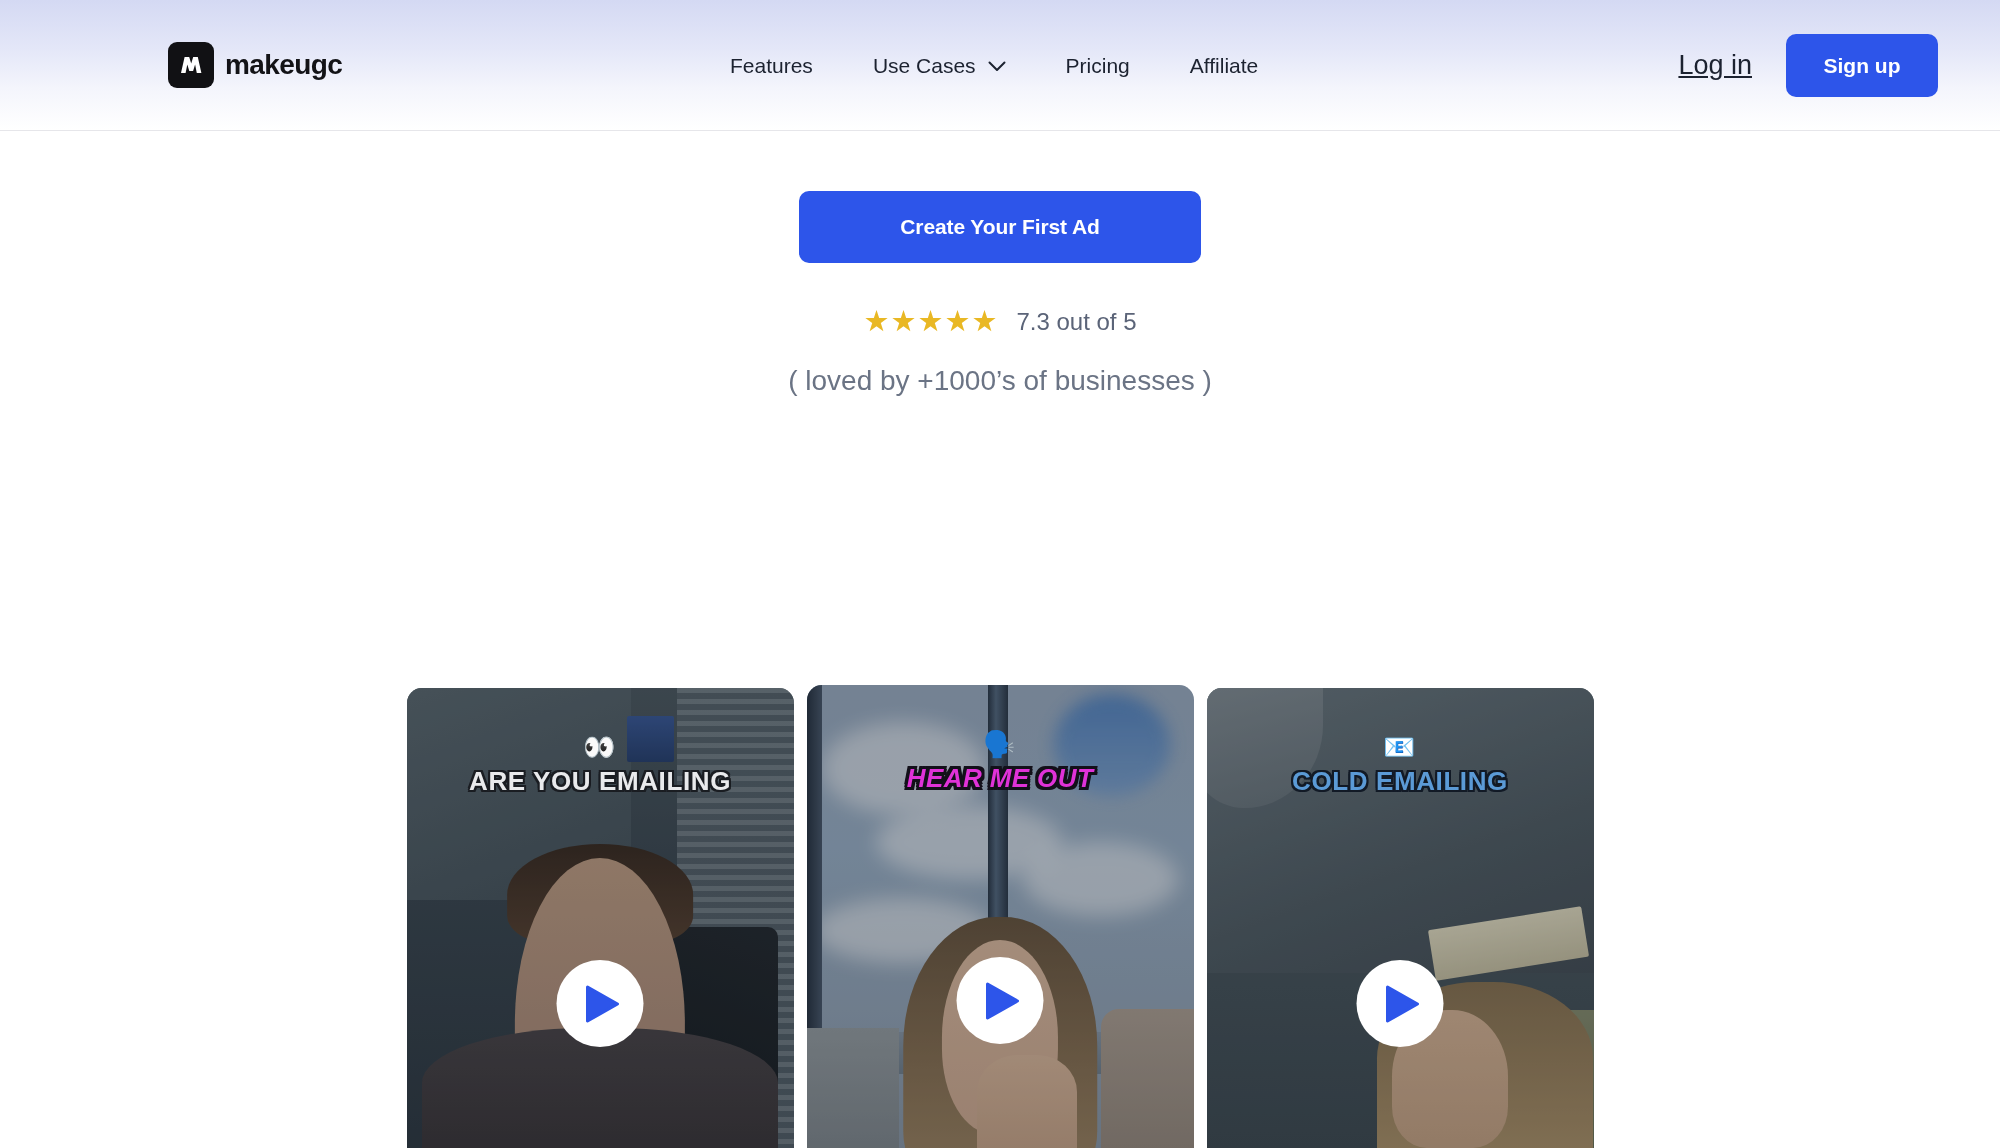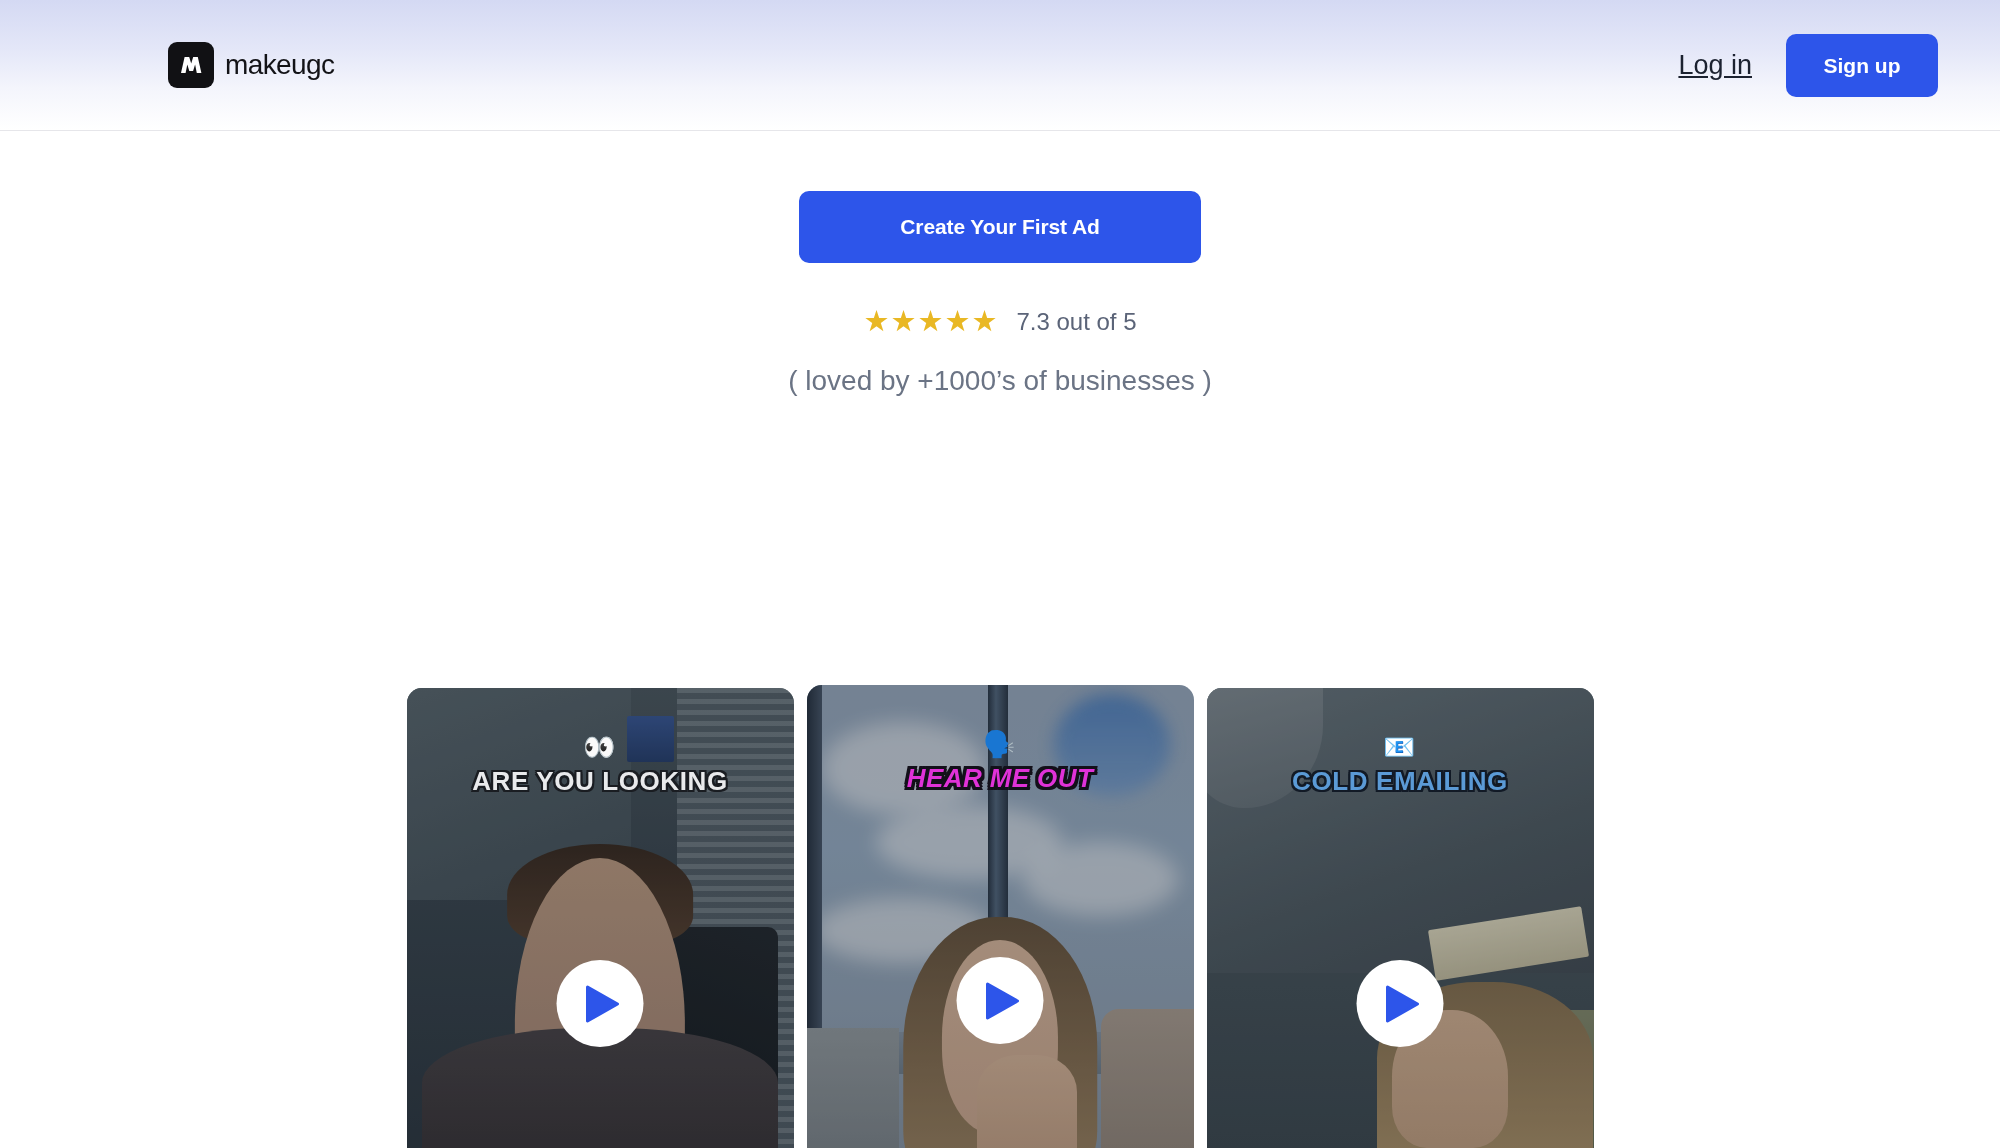--- a/index.html
+++ b/index.html
@@ -46,21 +46,21 @@
   .logo-mark {
     width: 46px; height: 46px;
     background: #111114;
     border-radius: 9px;
     display: flex; align-items: center; justify-content: center;
     flex: 0 0 auto;
   }
   .logo-mark svg { display: block; }
   .logo-text {
     font-size: 28px;
-    font-weight: 400;
+    font-weight: 700;
     color: #131317;
     letter-spacing: -0.6px;
     line-height: 1;
   }
 
   .nav {
     position: absolute;
     left: 700px;
     top: 0;
     height: 131px;
@@ -420,20 +420,39 @@
 
     <a class="logo-wrap">
       <span class="logo-mark">
         <svg width="30" height="30" viewBox="0 0 30 30" aria-hidden="true">
           <path d="M5 23 L8.6 7 L13.2 7 L15.2 13.4 L17.2 7 L21.8 7 L25.4 23 L20.8 23 L19.1 14.6 L17.1 21 L13.3 21 L11.3 14.6 L9.6 23 Z" fill="#ffffff"></path>
         </svg>
       </span>
       <span class="logo-text">makeugc</span>
     </a>
 
+    <nav class="nav">
+      <div class="nav-item">
+        <span>Features</span>
+      </div>
+      <div class="nav-item">
+        <span>Use Cases</span>
+        <span class="chev">
+          <svg width="18" height="11" viewBox="0 0 18 11" aria-hidden="true">
+            <path d="M1.5 1.5 L9 9 L16.5 1.5" fill="none" stroke="#1c2230" stroke-width="2" stroke-linecap="round" stroke-linejoin="round"></path>
+          </svg>
+        </span>
+      </div>
+      <div class="nav-item">
+        <span>Pricing</span>
+      </div>
+      <div class="nav-item">
+        <span>Affiliate</span>
+      </div>
+    </nav>
 
     <div class="header-right">
       <a class="login-link">Log in</a>
       <button class="signup-btn">Sign up</button>
     </div>
   </header>
 
   <section class="hero">
 
 
@@ -457,21 +476,21 @@
         <div class="s1-blinds"></div>
         <div class="s1-screen"></div>
         <div class="s1-chair"></div>
         <div class="s1-hair"></div>
         <div class="s1-head"></div>
         <div class="s1-shirt"></div>
       </div>
       <div class="card-dim"></div>
       <div class="caption-block">
         <span class="caption-emoji">👀</span>
-        <span class="caption-text cap-white">ARE YOU LOOKING</span>
+        <span class="caption-text cap-white">ARE YOU EMAILING</span>
       </div>
       <button class="play-btn">
         <span>
           <svg width="34" height="38" viewBox="0 0 34 38" aria-hidden="true">
             <path d="M2 2 L32 19 L2 36 Z" fill="#2d55ea" stroke="#2d55ea" stroke-width="3" stroke-linejoin="round"></path>
           </svg>
         </span>
       </button>
     </div>
 

